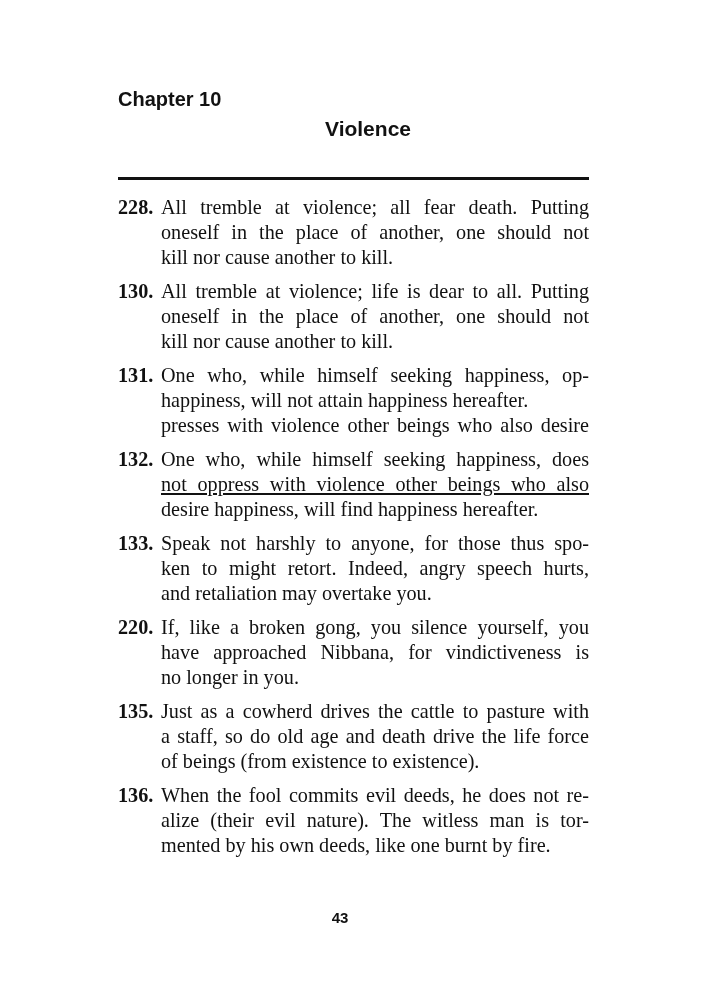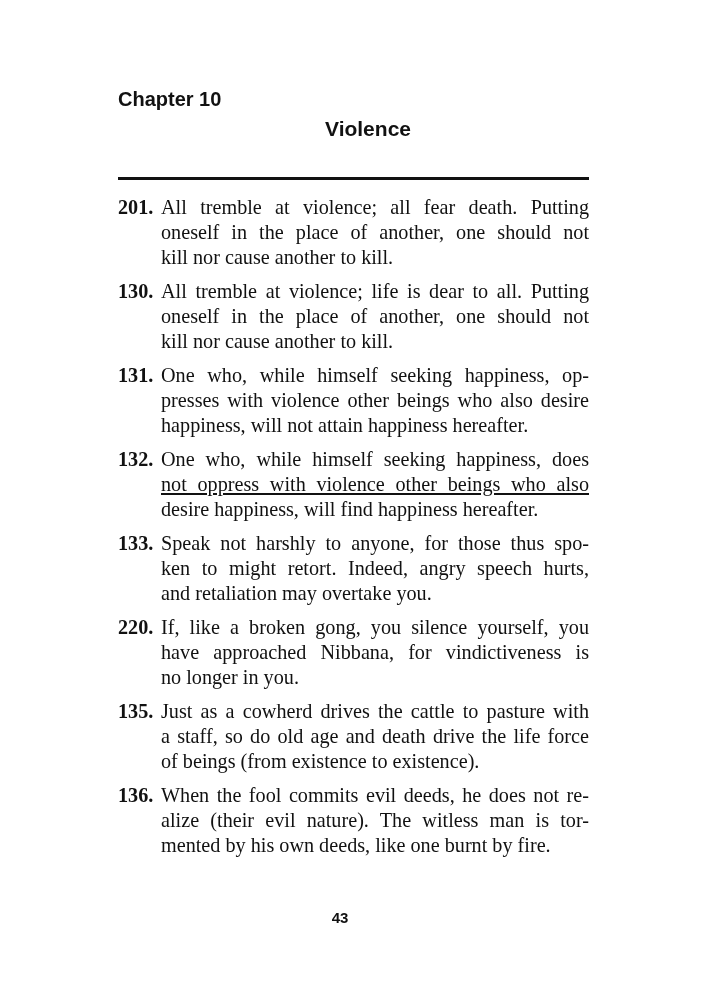--- a/index.html
+++ b/index.html
@@ -93,36 +93,36 @@
 </head>
 <body>
 
 <div>
   <h2 class="chapter-label">Chapter 10</h2>
   <h1 class="chapter-title"><span>Violence</span></h1>
   <div class="rule"></div>
 
   <div class="verses">
     <div class="verse">
-      <span class="verse-number">201.</span>
+      <span class="verse-number">228.</span>
       <span class="line" style="white-space: normal;">All tremble at violence; all fear death. Putting</span>
       <span class="line" style="white-space: normal;">oneself in the place of another, one should not</span>
       <span class="line last">kill nor cause another to kill.</span>
     </div>
     <div class="verse">
       <span class="verse-number">130.</span>
       <span class="line" style="white-space: normal;">All tremble at violence; life is dear to all. Putting</span>
       <span class="line" style="white-space: normal;">oneself in the place of another, one should not</span>
       <span class="line last">kill nor cause another to kill.</span>
     </div>
     <div class="verse">
       <span class="verse-number">131.</span>
       <span class="line" style="white-space: normal;">One who, while himself seeking happiness, op-</span>
+      <span class="line last">happiness, will not attain happiness hereafter.</span>
       <span class="line" style="white-space: normal;">presses with violence other beings who also desire</span>
-      <span class="line last">happiness, will not attain happiness hereafter.</span>
     </div>
     <div class="verse">
       <span class="verse-number">132.</span>
       <span class="line" style="white-space: normal;">One who, while himself seeking happiness, does</span>
       <span class="line" style="white-space: normal; text-decoration: underline;">not oppress with violence other beings who also</span>
       <span class="line last">desire happiness, will find happiness hereafter.</span>
     </div>
     <div class="verse">
       <span class="verse-number">133.</span>
       <span class="line" style="white-space: normal;">Speak not harshly to anyone, for those thus spo-</span>

